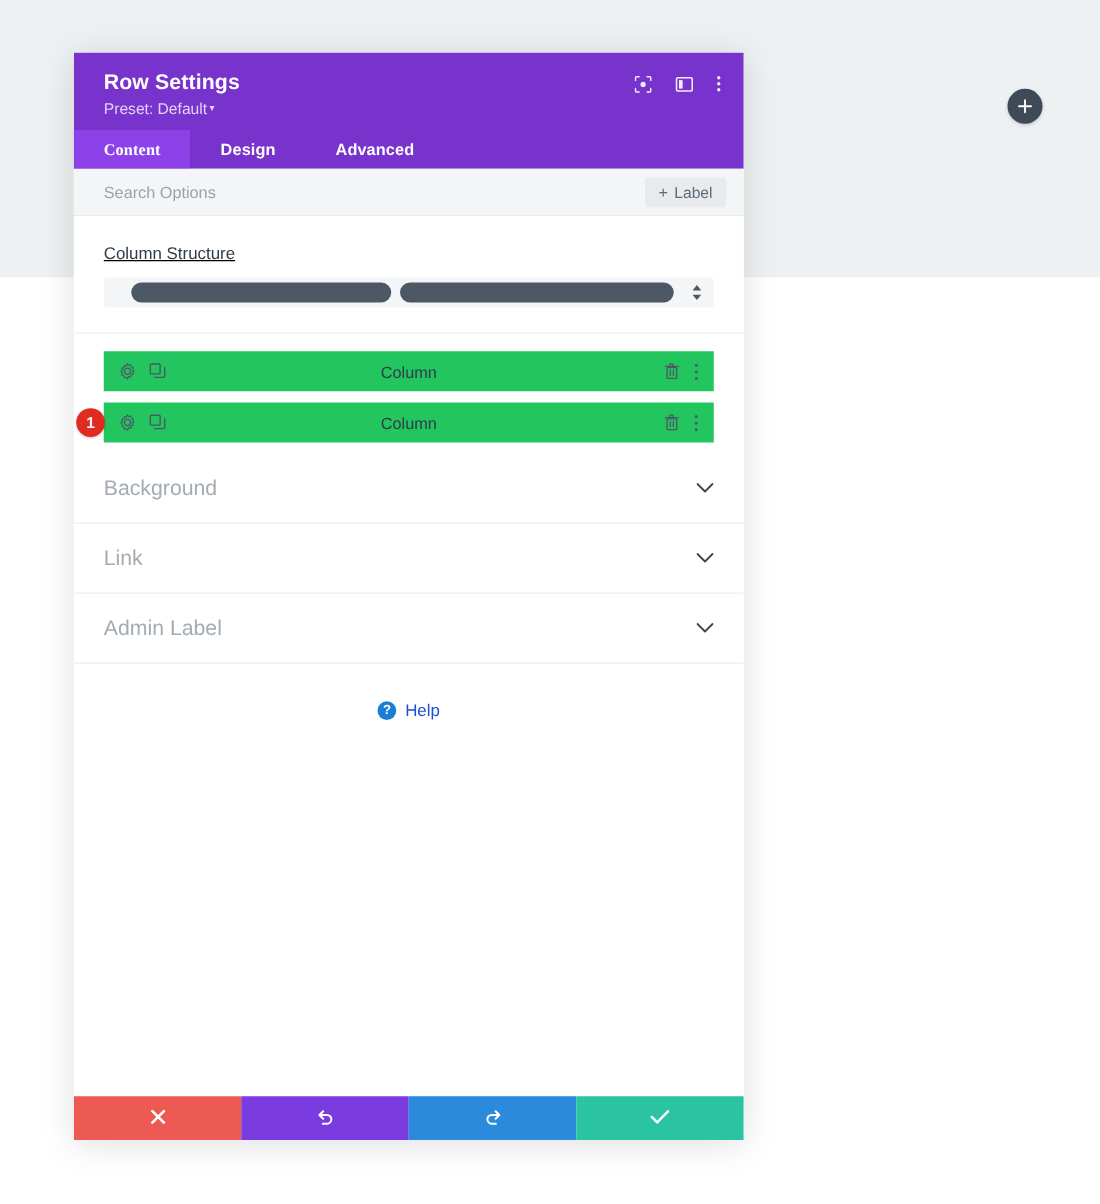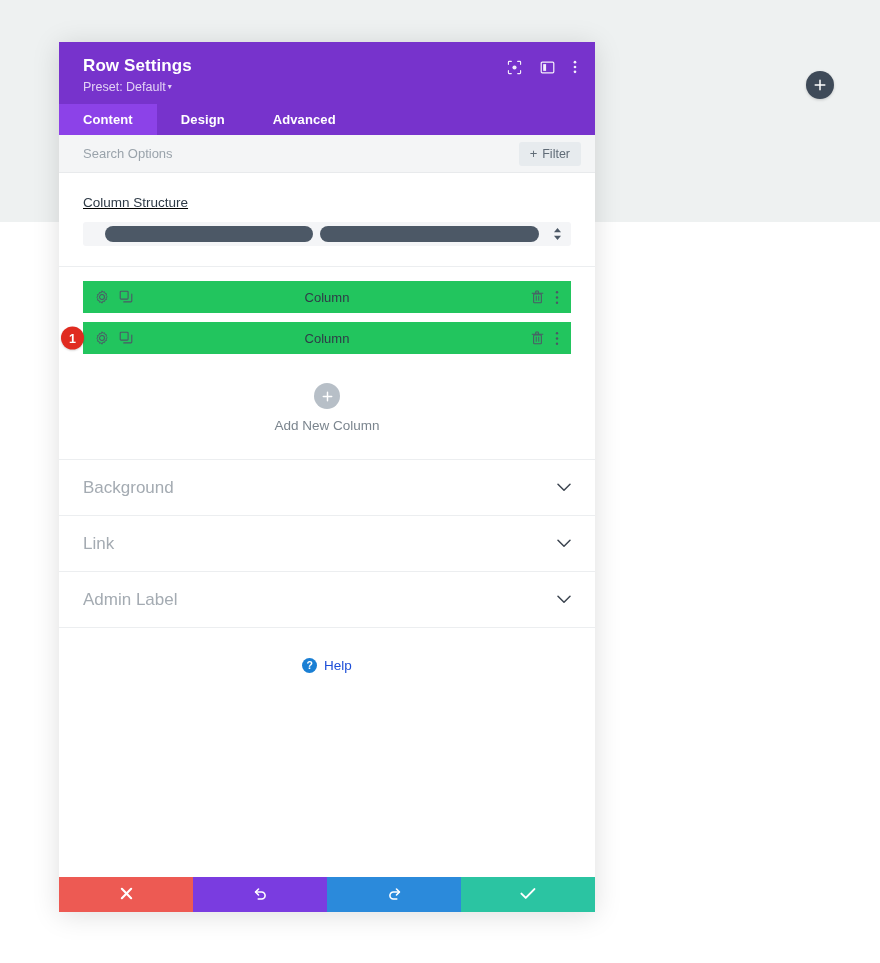--- a/index.html
+++ b/index.html
@@ -118,20 +118,21 @@
     display: flex;
     align-items: center;
     color: #ffffff;
     font-size: 13px;
     font-weight: bold;
     cursor: pointer;
     letter-spacing: 0.1px;
   }
   .tab.active {
     background: #8c42e8;
+    font-family: Liberation Serif, serif;
   }
 
   
   .search-row {
     background: #f4f5f6;
     border-bottom: 1px solid #e8eaec;
     height: 38px;
     display: flex;
     align-items: center;
     justify-content: space-between;
@@ -408,21 +409,21 @@
   <div class="tabs">
     <div class="tab active">Content</div>
     <div class="tab">Design</div>
     <div class="tab">Advanced</div>
   </div>
 
   <div class="search-row">
     <input class="search-input" type="text" placeholder="Search Options" style="">
     <button class="filter-btn">
       <span class="plus">+</span>
-      <span>Filter</span>
+      <span>Label</span>
     </button>
   </div>
 
   <div class="modal-body">
 
     <div class="cs-section">
       <div class="cs-label">Column Structure</div>
       <div class="cs-select">
         <div class="cs-bar one"></div>
         <div class="cs-bar two"></div>
@@ -503,28 +504,20 @@
               <circle cx="2" cy="2.2" r="1.2" fill="#4c5866"></circle>
               <circle cx="2" cy="7.5" r="1.2" fill="#4c5866"></circle>
               <circle cx="2" cy="12.8" r="1.2" fill="#4c5866"></circle>
             </svg>
           </span>
         </div>
       </div>
 
     </div>
 
-    <div class="add-col">
-      <div class="add-col-circle">
-        <svg width="11" height="11" viewBox="0 0 12 12" fill="none" aria-hidden="true">
-          <path d="M6 1.4v9.2M1.4 6h9.2" stroke="#ffffff" stroke-width="1.6" stroke-linecap="round"></path>
-        </svg>
-      </div>
-      <div class="add-col-label">Add New Column</div>
-    </div>
 
     <div class="accordion">
       <span class="accordion-title">Background</span>
       <span class="accordion-chevron">
         <svg width="14" height="9" viewBox="0 0 14 9" fill="none" aria-hidden="true">
           <path d="M1 1.2L7 7.2L13 1.2" stroke="#3c4550" stroke-width="1.5" stroke-linecap="round" stroke-linejoin="round"></path>
         </svg>
       </span>
     </div>
 

